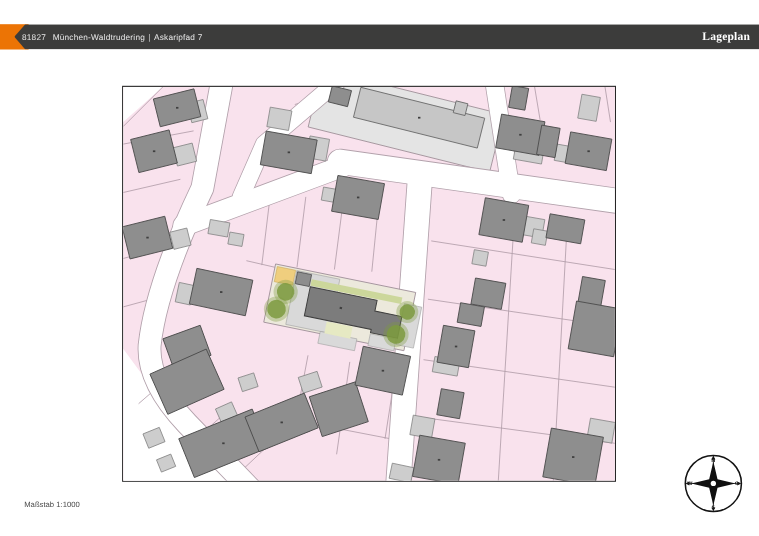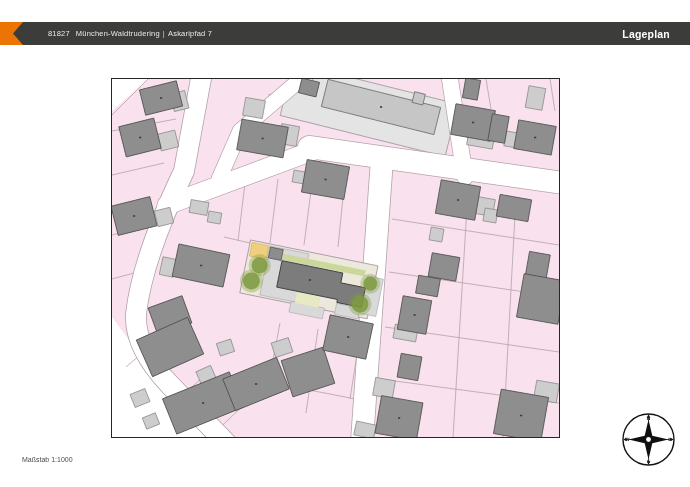--- a/index.html
+++ b/index.html
@@ -4,24 +4,24 @@
 <style>
   html,body{margin:0;padding:0;background:#ffffff;}
   body{width:690px;height:487px;position:relative;font-family:"Liberation Sans",sans-serif;overflow:hidden;}
 
   
   .hdr{position:absolute;left:0;top:22px;width:690px;height:23px;}
   .hdr-accent{position:absolute;left:0;top:0;width:26px;height:23px;}
   .hdr-bar{position:absolute;left:13px;top:0;width:677px;height:23px;
            clip-path:polygon(0 50%,10px 0,100% 0,100% 100%,10px 100%);
            display:flex;align-items:center;justify-content:space-between;}
-  .hdr-address{margin-left:35px;font-size:7.5px;letter-spacing:.2px;color:#e9e9e9;white-space:pre;}
+  .hdr-address{margin-left:7px;font-size:7.5px;letter-spacing:.2px;color:#e9e9e9;white-space:pre;}
   .hdr-address .zip{margin-right:6px;}
   .hdr-address .sep{margin:0 3px;color:#cfcfcf;}
-  .hdr-title{margin-right:20px;font-size:10.5px;font-weight:bold;color:#ffffff;letter-spacing:.2px;}
+  .hdr-title{margin-right:8px;font-size:10.5px;font-weight:bold;color:#ffffff;letter-spacing:.2px;font-family:Liberation Serif, serif;}
 
   
   .mapwrap{position:absolute;left:111px;top:78px;width:447px;height:358px;border:1px solid #262626;background:#fff;}
   .mapwrap svg{display:block;}
   .pline{stroke:#b09ca7;stroke-width:.75;fill:none;}
   .redge{fill:none;stroke:#b3a2ac;stroke-linecap:round;stroke-linejoin:round;}
   .rfill{fill:none;stroke:#ffffff;stroke-linecap:round;stroke-linejoin:round;}
   .bd{stroke:#4e4e4e;stroke-width:.8;}
   .bl{stroke:#858585;stroke-width:.7;}
   .pav{fill:#d9d9d9;stroke:#9e9e9e;stroke-width:.5;}

